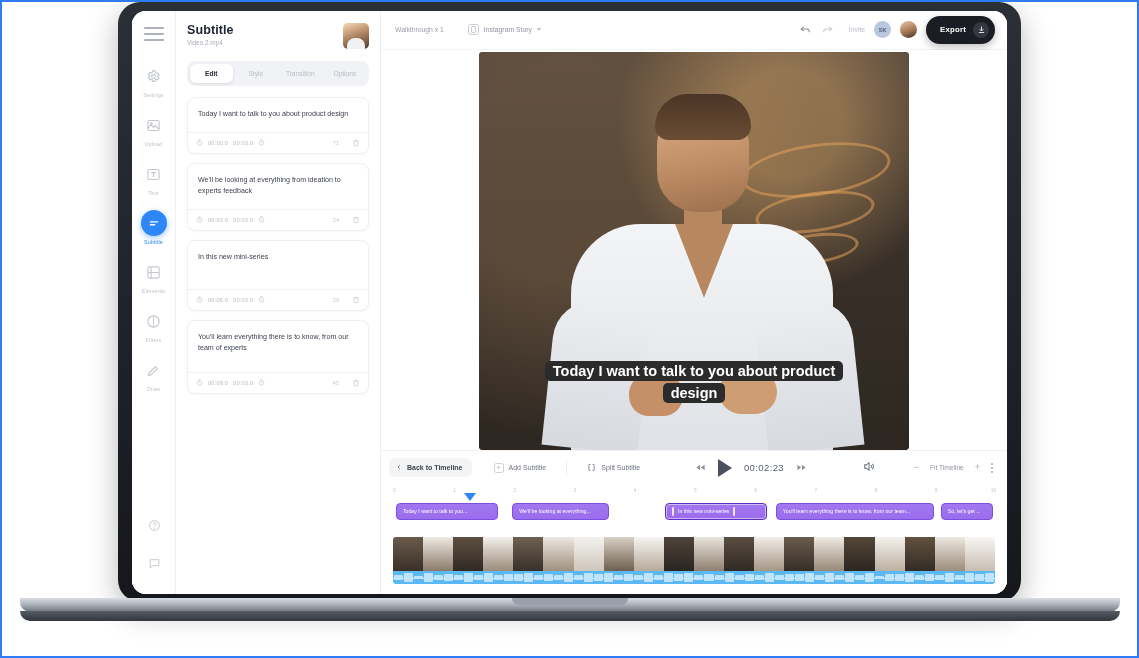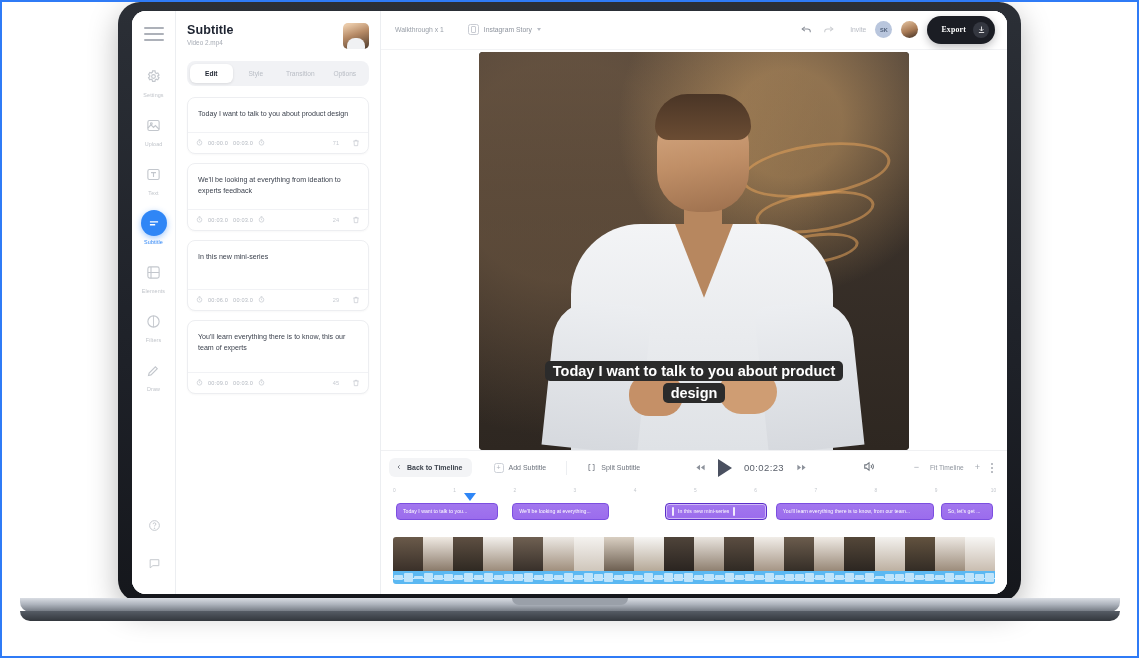--- a/index.html
+++ b/index.html
@@ -183,21 +183,20 @@
     display:flex;align-items:center;justify-content:center;
     font-size: 5.6px; color:#fff; font-weight:700;
   }
   .av1 { background:#b9c6dd; color:#50607a; }
   .av2 { background: linear-gradient(160deg,#e7c6a3 0%, #a87a55 55%, #3e2f24 100%); }
   .export-btn {
     display:flex; align-items:center; gap:7px;
     background:#1b1d24; color:#fff; border-radius:999px;
     padding: 6px 6px 6px 14px; cursor:pointer;
     box-shadow: 0 3px 8px rgba(20,22,28,.28);
-    font-family: Liberation Serif, serif;
   }
   .export-lb { font-size: 7.8px; font-weight: 700; letter-spacing:.2px;}
   .export-dl {
     width:16px;height:16px;border-radius:50%;background:#343740;
     display:flex;align-items:center;justify-content:center;
   }
 
   
   .stage { flex: 1; display: flex; align-items: center; justify-content: center; background:#fff; padding-top:2px; }
   .video {
@@ -506,21 +505,21 @@
                 <span class="meta-count">29</span>
                 <span class="ic" style="margin-left:8px">
                     <svg width="8" height="8" viewBox="0 0 24 24" fill="none" stroke="currentColor" stroke-width="2">
                       <path d="M4 6h16M9 6V4h6v2M6 6l1 14h10l1-14"></path>
                     </svg>
                   </span>
               </div>
             </div>
 
             <div class="card">
-              <div class="card-text" style="padding-bottom:18px">You'll learn everything there is to know, this our team of experts</div>
+              <div class="card-text" style="padding-bottom:18px">You'll learn everything there is to know, from our team of experts</div>
               <div class="card-meta">
                 <span class="ic">
                     <svg width="7" height="7" viewBox="0 0 24 24" fill="none" stroke="currentColor" stroke-width="2.2">
                       <circle cx="12" cy="13" r="8"></circle>
                       <path d="M12 9v4l2.5 2M9 2h6"></path>
                     </svg>
                   </span>
                 <span class="meta-time">00:09.0</span>
                 <span class="meta-time">00:03.0</span>
                 <span class="ic">

